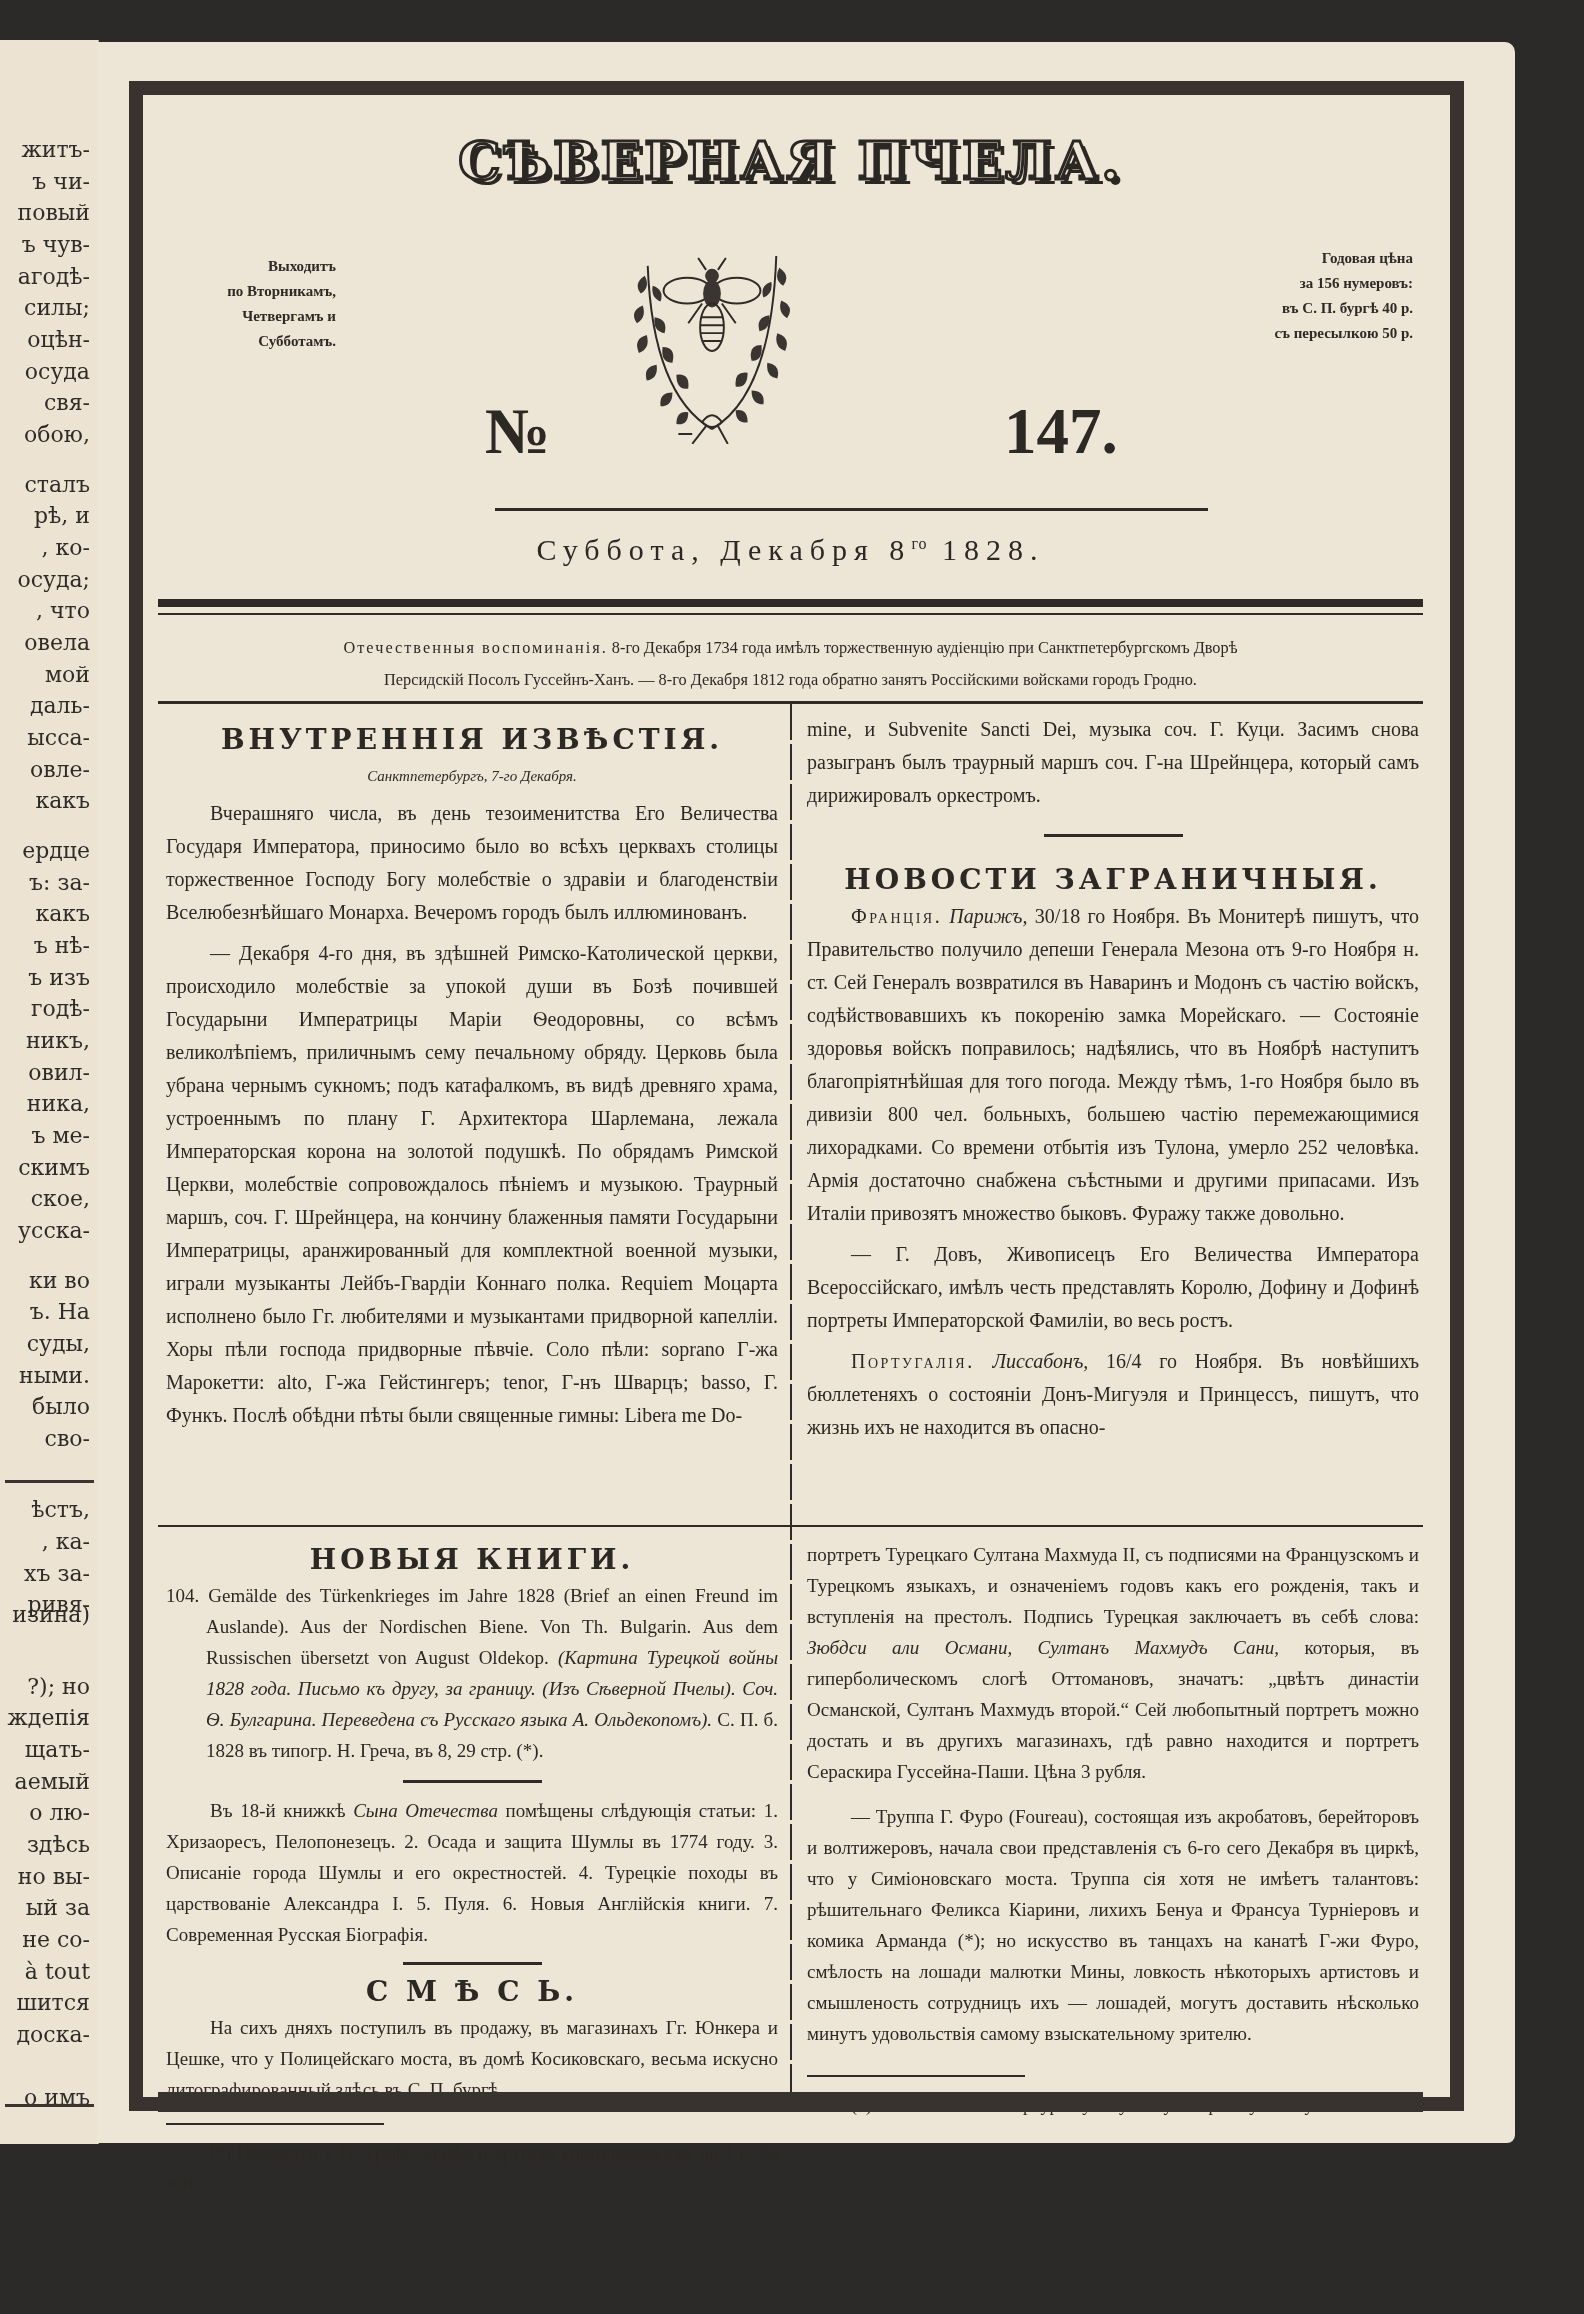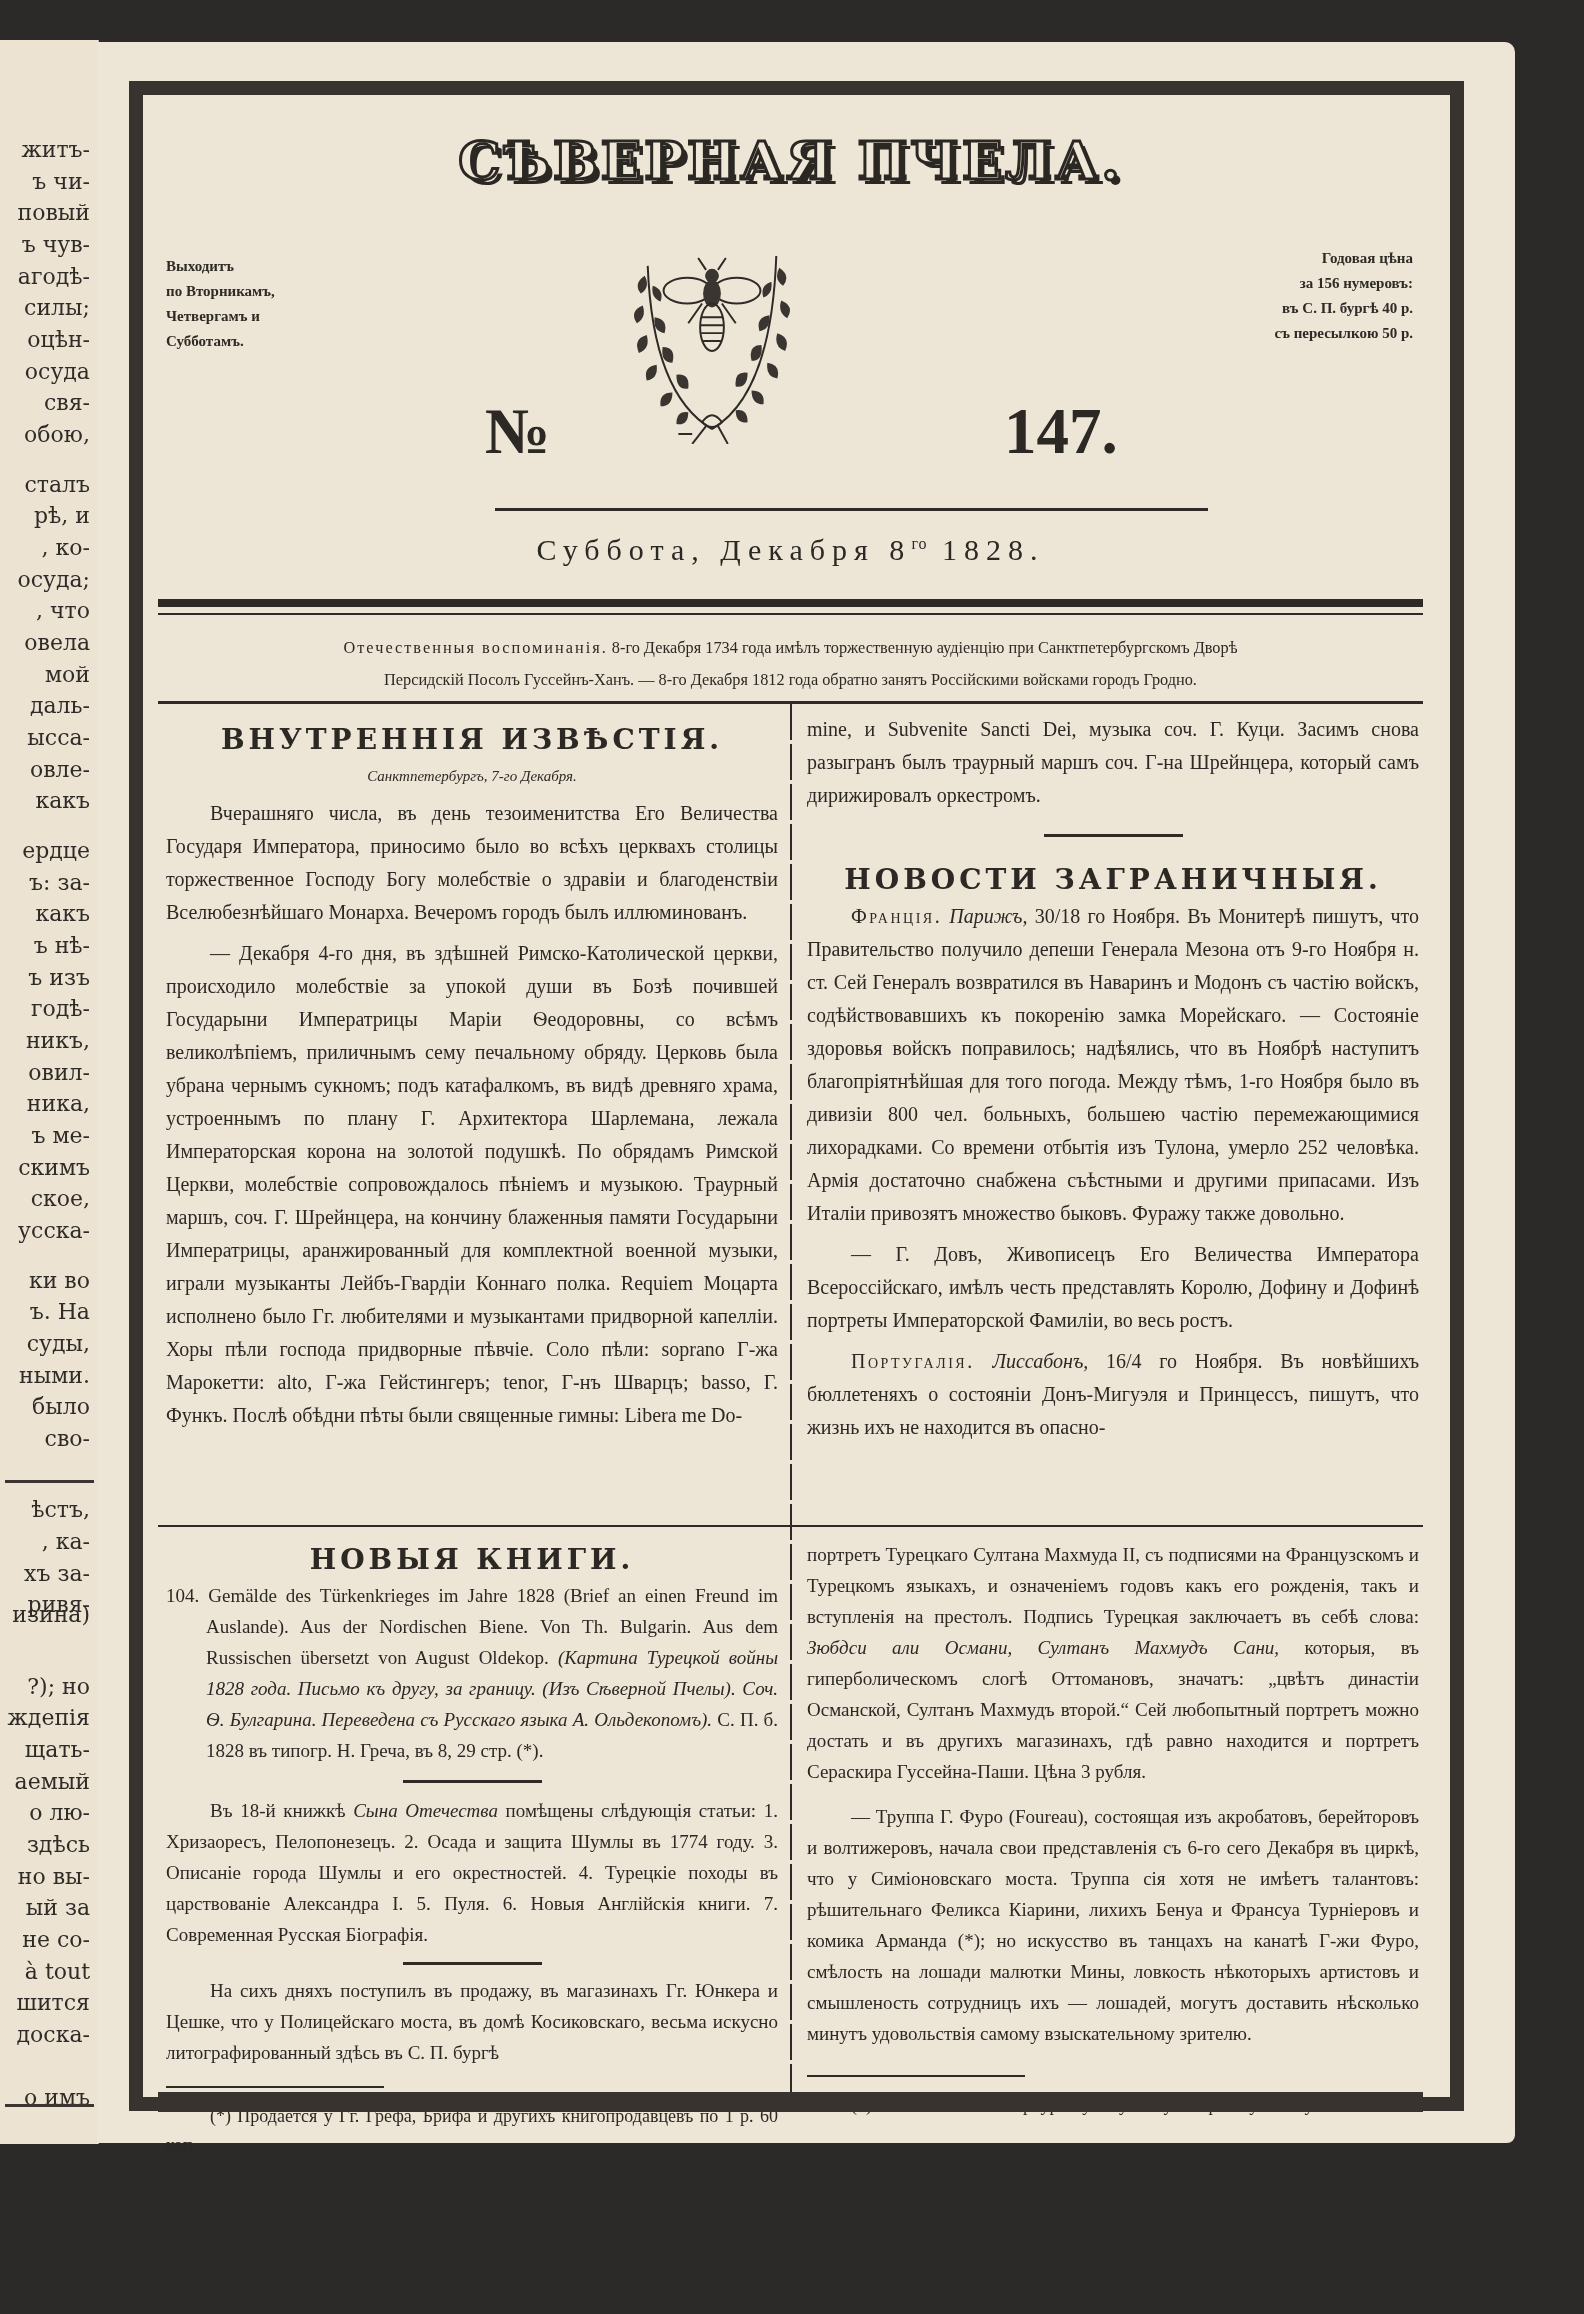--- a/index.html
+++ b/index.html
@@ -35,21 +35,21 @@
     font-family: "DejaVu Serif", serif; font-weight: bold; font-size: 53px;
     letter-spacing: 3px; color: #efe7d8;
     -webkit-text-stroke: 3px #2b2723;
     text-shadow: 5px 5px 0 #2b2723;
     top: 22px;
   }
   .side-note {
     position: absolute; font-size: 15px; line-height: 25px; font-weight: bold; color: #2e2a25;
     font-family: "Liberation Serif", serif;
   }
-  .side-left { left: 8px; top: 147px; text-align: left; width: 149px; }
+  .side-left { left: 29px; top: 147px; text-align: right; width: 149px; }
   .side-right { right: 10px; top: 139px; text-align: right; width: 168px; }
 
   .emblem { position: absolute; left: 465px; top: 139px; width: 178px; height: 198px; }
   .num-sign { position: absolute; left: 327px; top: 287px; font-size: 65px; font-weight: bold; font-family: "Liberation Serif", serif; }
   .num-value { position: absolute; left: 846px; top: 287px; font-size: 65px; font-weight: bold; font-family: "Liberation Serif", serif; }
 
   .date-rule-top { position: absolute; left: 337px; top: 401px; width: 713px; height: 3px; background: #2f2a26; }
   .dateline {
     position: absolute; left: 0; top: 426px; width: 1265px; text-align: center;
     font-size: 30px; letter-spacing: 7px; font-family: "Liberation Serif", serif;
@@ -260,20 +260,21 @@
       <span class="it">(Картина Турецкой войны 1828 года. Письмо къ другу, за границу. (Изъ Сѣверной Пчелы). Соч. Ѳ. Булгарина. Переведена съ Русскаго языка А. Ольдекопомъ).</span>
       <span>С. П. б. 1828 въ типогр. Н. Греча, въ 8, 29 стр. (*).</span>
     </div>
     <div class="short-rule" style="margin: 14px auto 12px;"></div>
     <p style="font-size:19px; line-height:31px;">
       <span>Въ 18-й книжкѣ</span>
       <span class="it">Сына Отечества</span>
       <span>помѣщены слѣдующія статьи: 1. Хризаоресъ, Пелопонезецъ. 2. Осада и защита Шумлы въ 1774 году. 3. Описаніе города Шумлы и его окрестностей. 4. Турецкіе походы въ царствованіе Александра I. 5. Пуля. 6. Новыя Англійскія книги. 7. Современная Русская Біографія.</span>
     </p>
     <div class="short-rule" style="margin: 12px auto 10px;"></div>
+    <div class="section-head">С М Ѣ С Ь.</div>
     <p style="font-size:19px; line-height:31px;">На сихъ дняхъ поступилъ въ продажу, въ магазинахъ Гг. Юнкера и Цешке, что у Полицейскаго моста, въ домѣ Косиковскаго, весьма искусно литографированный здѣсь въ С. П. бургѣ</p>
     <div class="fn-rule"></div>
     <p class="footnote">(*) Продается у Гг. Грефа, Брифа и другихъ книгопродавцевъ по 1 р. 60 коп.</p>
   </div>
 
   <div class="col right-col" style="top: 1432px; font-size:19px; line-height:31px;">
     <p class="noindent">
       <span>портретъ Турецкаго Султана Махмуда II, съ подписями на Французскомъ и Турецкомъ языкахъ, и означеніемъ годовъ какъ его рожденія, такъ и вступленія на престолъ. Подпись Турецкая заключаетъ въ себѣ слова:</span>
       <span class="it">Зюбдси али Османи, Султанъ Махмудъ Сани,</span>
       <span>которыя, въ гиперболическомъ слогѣ Оттомановъ, значатъ: „цвѣтъ династіи Османской, Султанъ Махмудъ второй.“ Сей любопытный портретъ можно достать и въ другихъ магазинахъ, гдѣ равно находится и портретъ Сераскира Гуссейна-Паши. Цѣна 3 рубля.</span>

